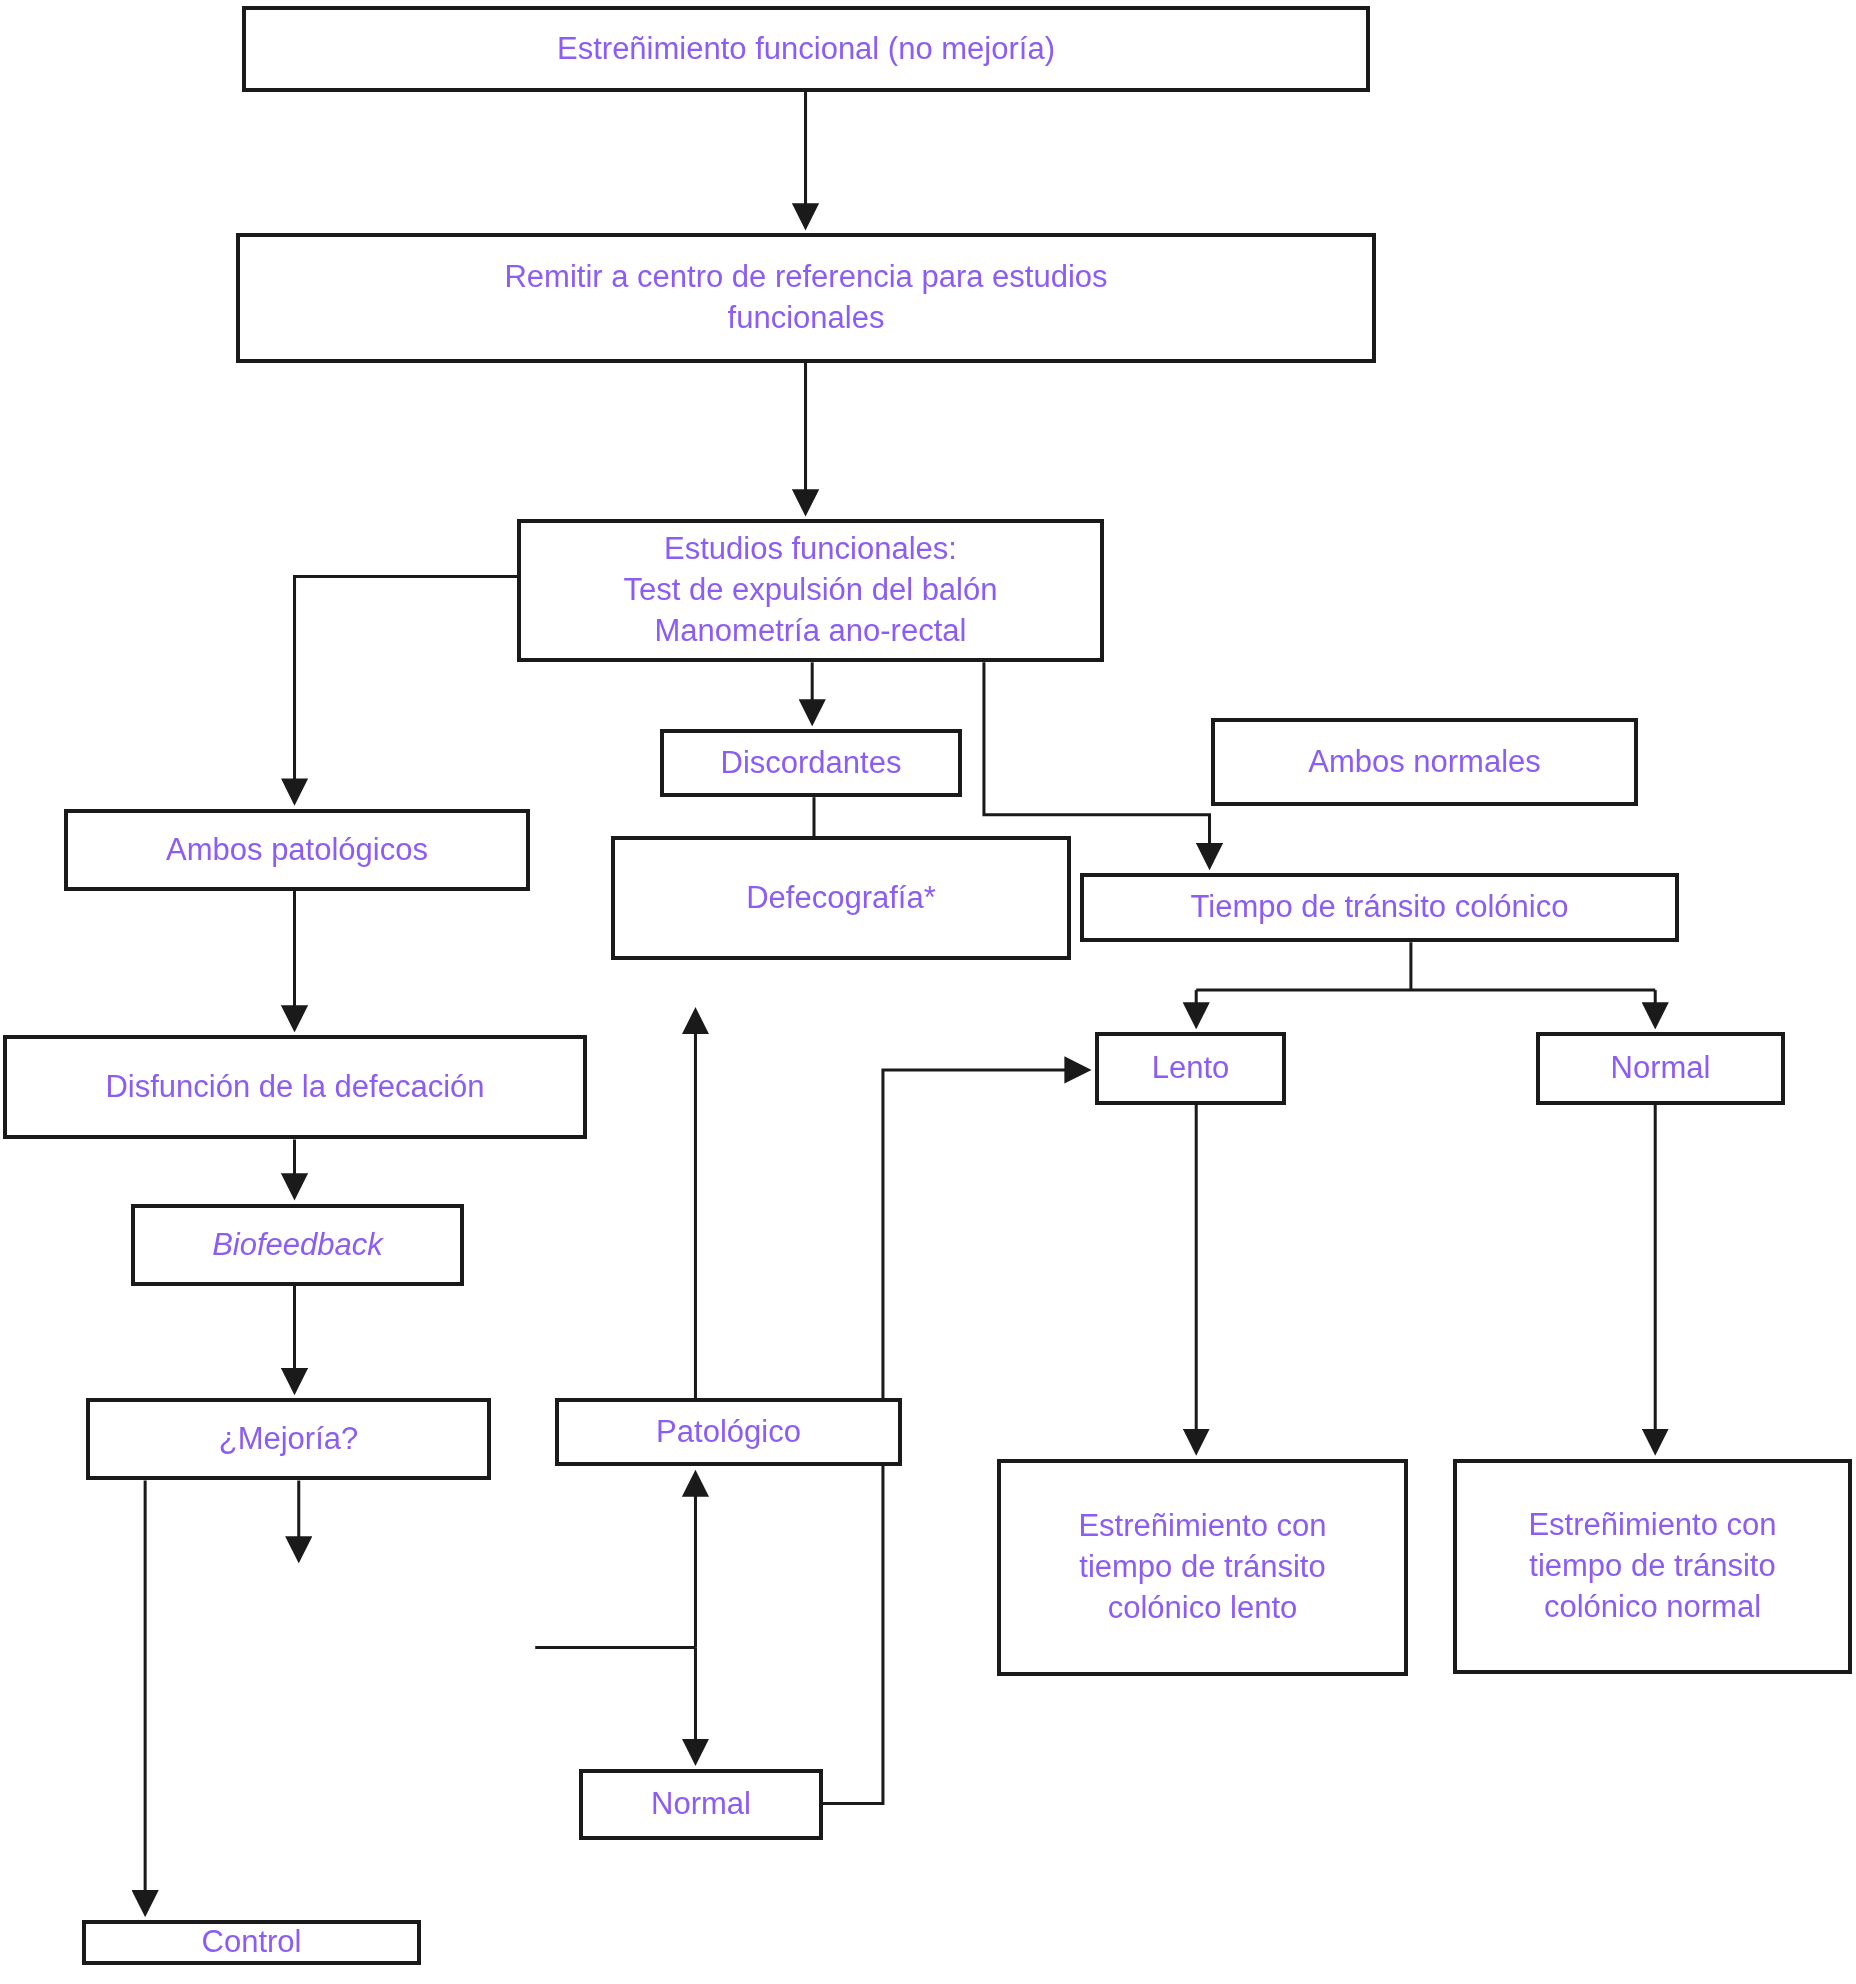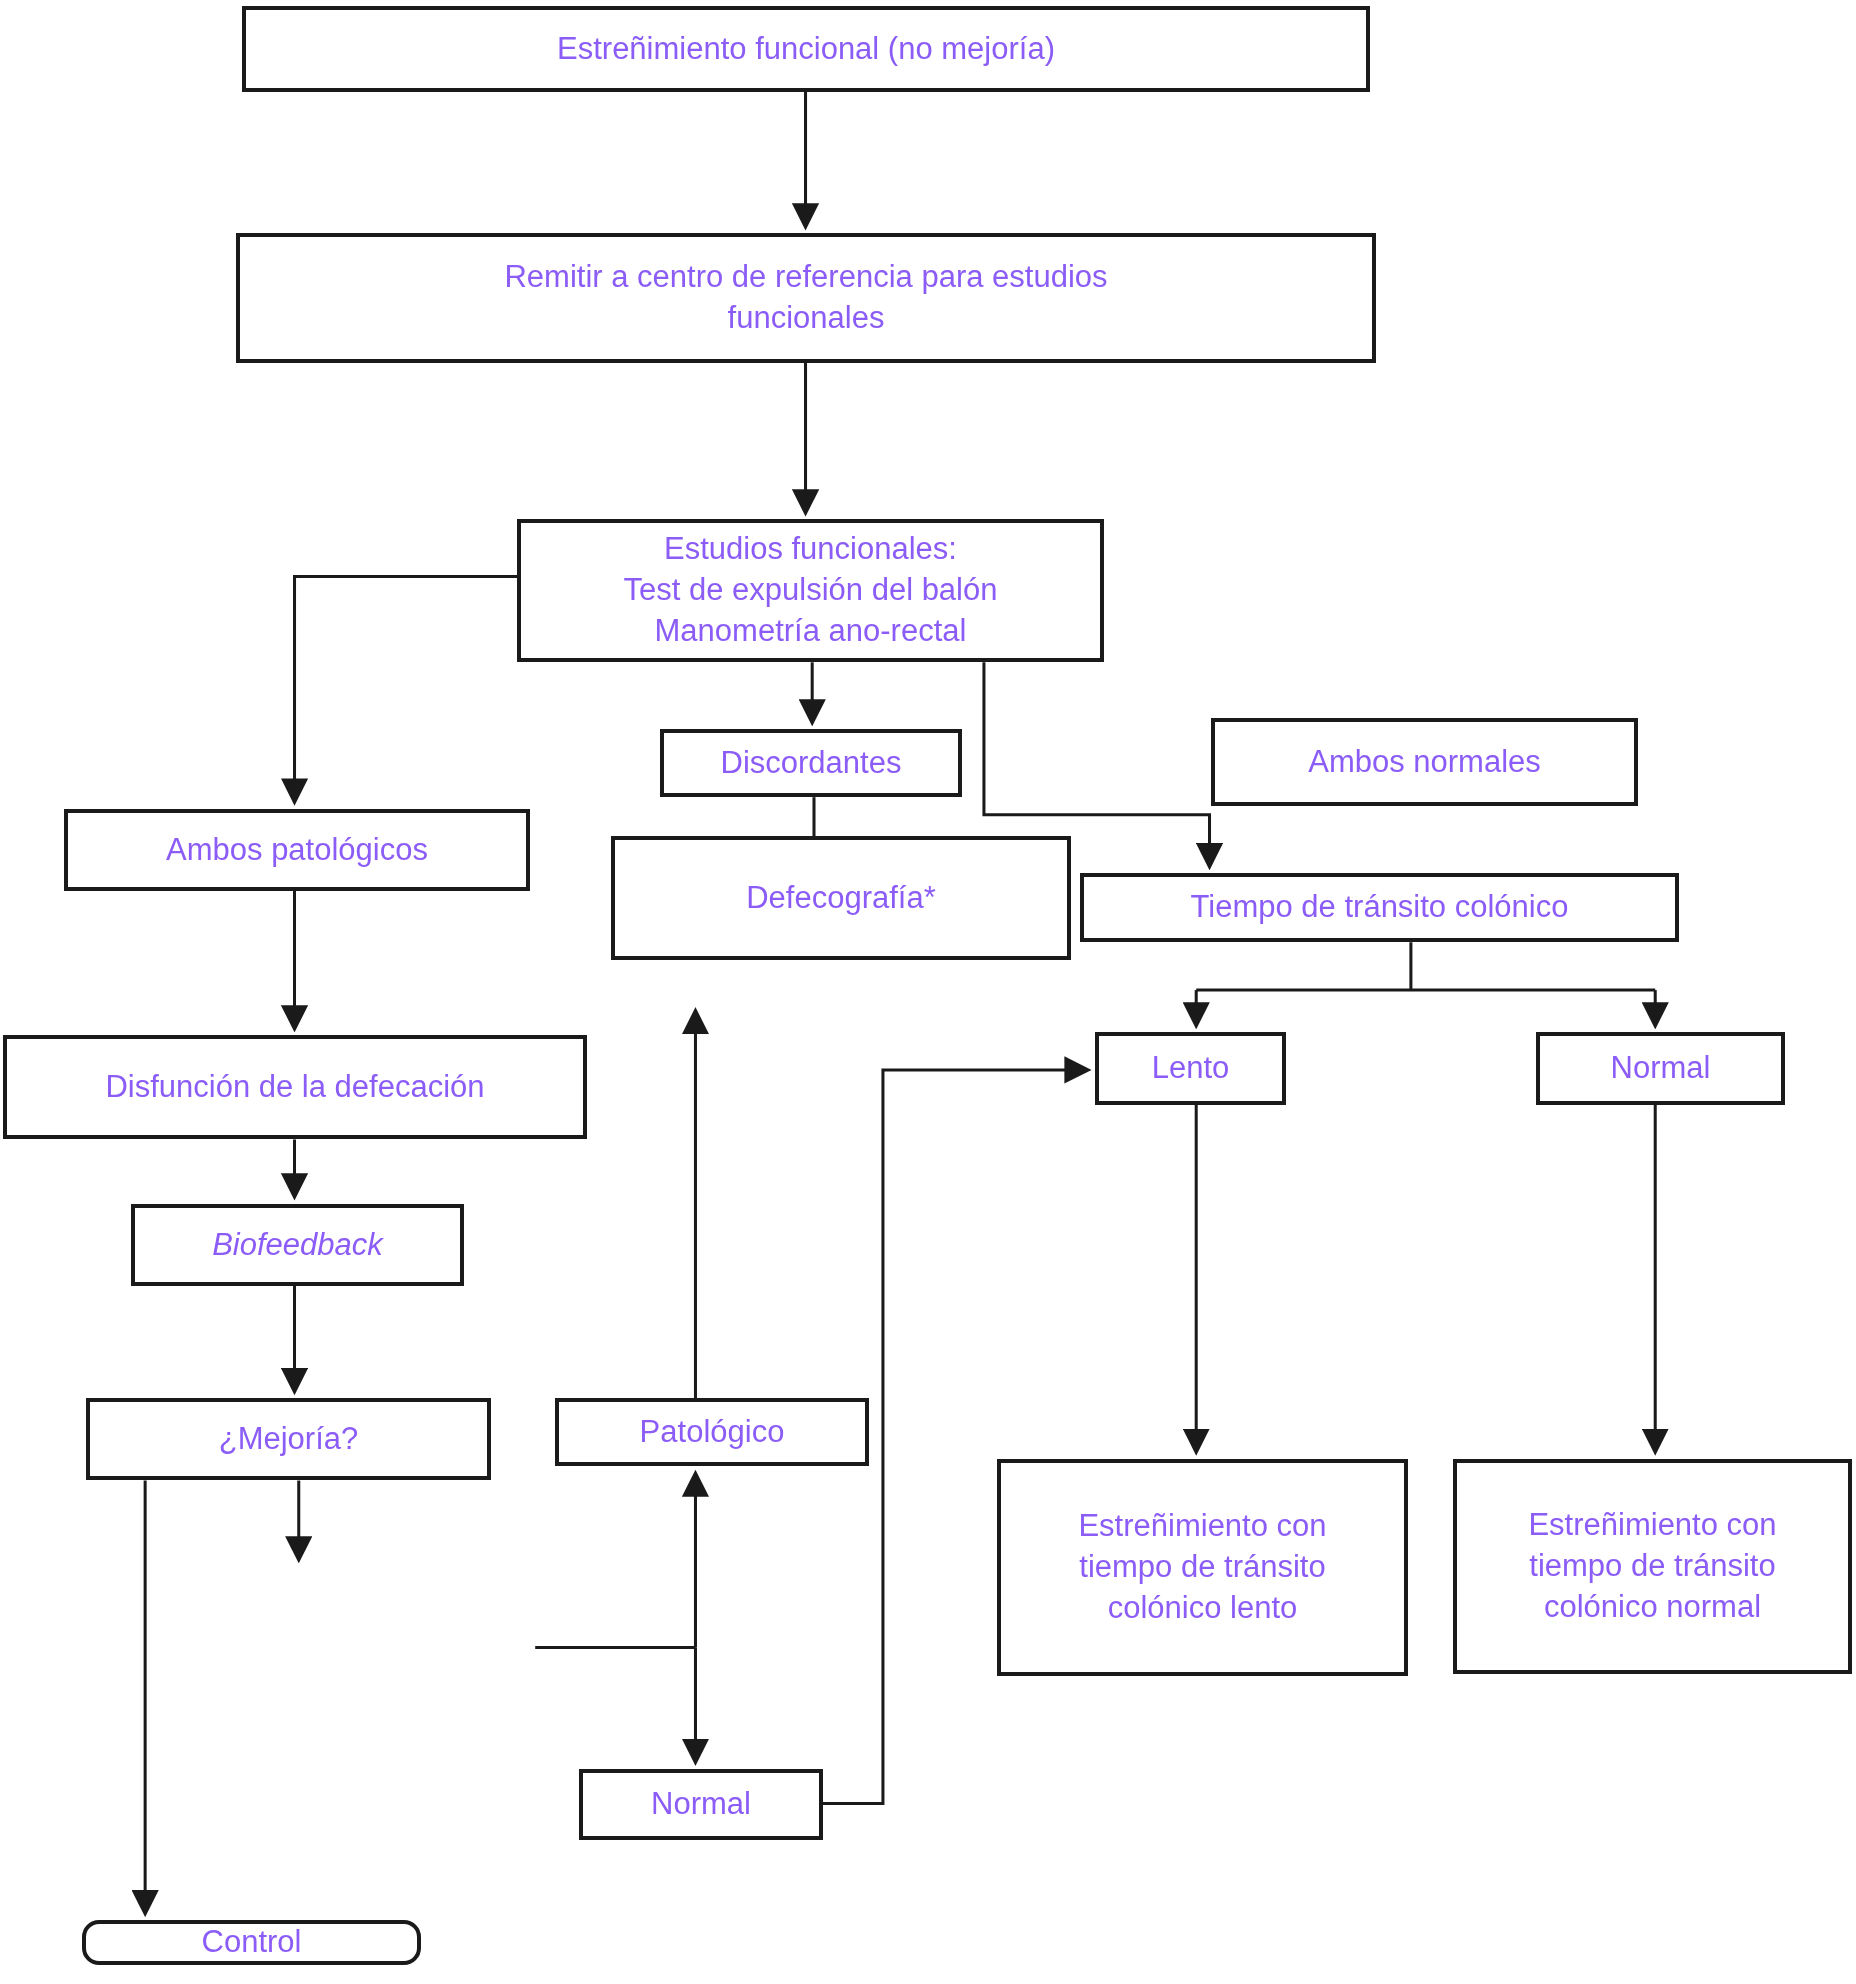--- a/index.html
+++ b/index.html
@@ -37,26 +37,26 @@
   #n-discordantes      { left: 660px; top: 729px; width: 302px;  height: 68px; }
   #n-ambos-normales    { left: 1211px; top: 718px; width: 427px;  height: 88px; }
   #n-ambos-patologicos { left: 64px;  top: 809px; width: 466px;  height: 82px; }
   #n-defecografia      { left: 611px; top: 836px; width: 460px;  height: 124px; }
   #n-tiempo-transito   { left: 1080px; top: 873px; width: 599px;  height: 69px; }
   #n-disfuncion        { left: 3px;    top: 1035px; width: 584px;  height: 104px; }
   #n-lento             { left: 1095px; top: 1032px; width: 191px;  height: 73px; }
   #n-normal-transito   { left: 1536px; top: 1032px; width: 249px;  height: 73px; }
   #n-biofeedback       { left: 131px;  top: 1204px; width: 333px;  height: 82px; font-style: italic; }
   #n-mejoria           { left: 86px;  top: 1398px; width: 405px;  height: 82px; }
-  #n-patologico        { left: 555px;  top: 1398px; width: 314px;  height: 68px; }
+  #n-patologico        { left: 555px;  top: 1398px; width: 347px;  height: 68px; }
   #n-test-expulsion    { left: 209px;  top: 1566px; width: 327px;  height: 171px; }
   #n-estren-lento      { left: 997px; top: 1459px; width: 411px;  height: 217px; }
   #n-estren-normal     { left: 1453px; top: 1459px; width: 399px;  height: 215px; }
   #n-normal-balon      { left: 579px;  top: 1769px; width: 244px;  height: 71px; }
-  #n-control           { left: 82px;  top: 1920px; width: 339px;  height: 45px; border-radius: 17px; }
+  #n-control           { left: 82px;  top: 1920px; width: 339px;  height: 45px; }
   .edge { stroke: #1a1a1a; stroke-width: 5; fill: none; }
 </style>
 </head>
 <body>
 
 <div id="canvas">
 
   <svg id="connector-layer" viewBox="0 0 3069 3282" xmlns="http://www.w3.org/2000/svg">
     <defs>
       <marker id="arr" viewBox="0 0 10 10" refX="8" refY="5" markerWidth="9" markerHeight="9" orient="auto-start-reverse">

